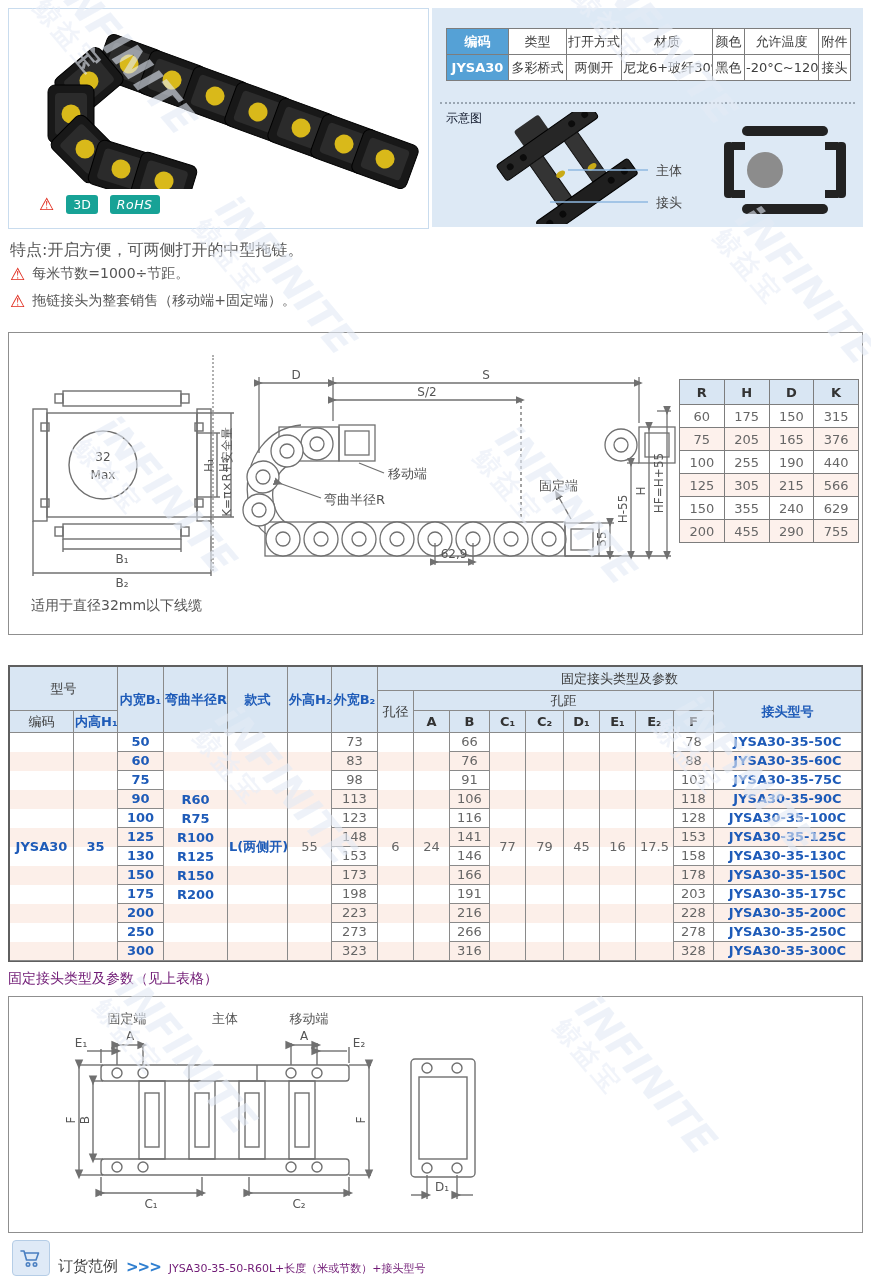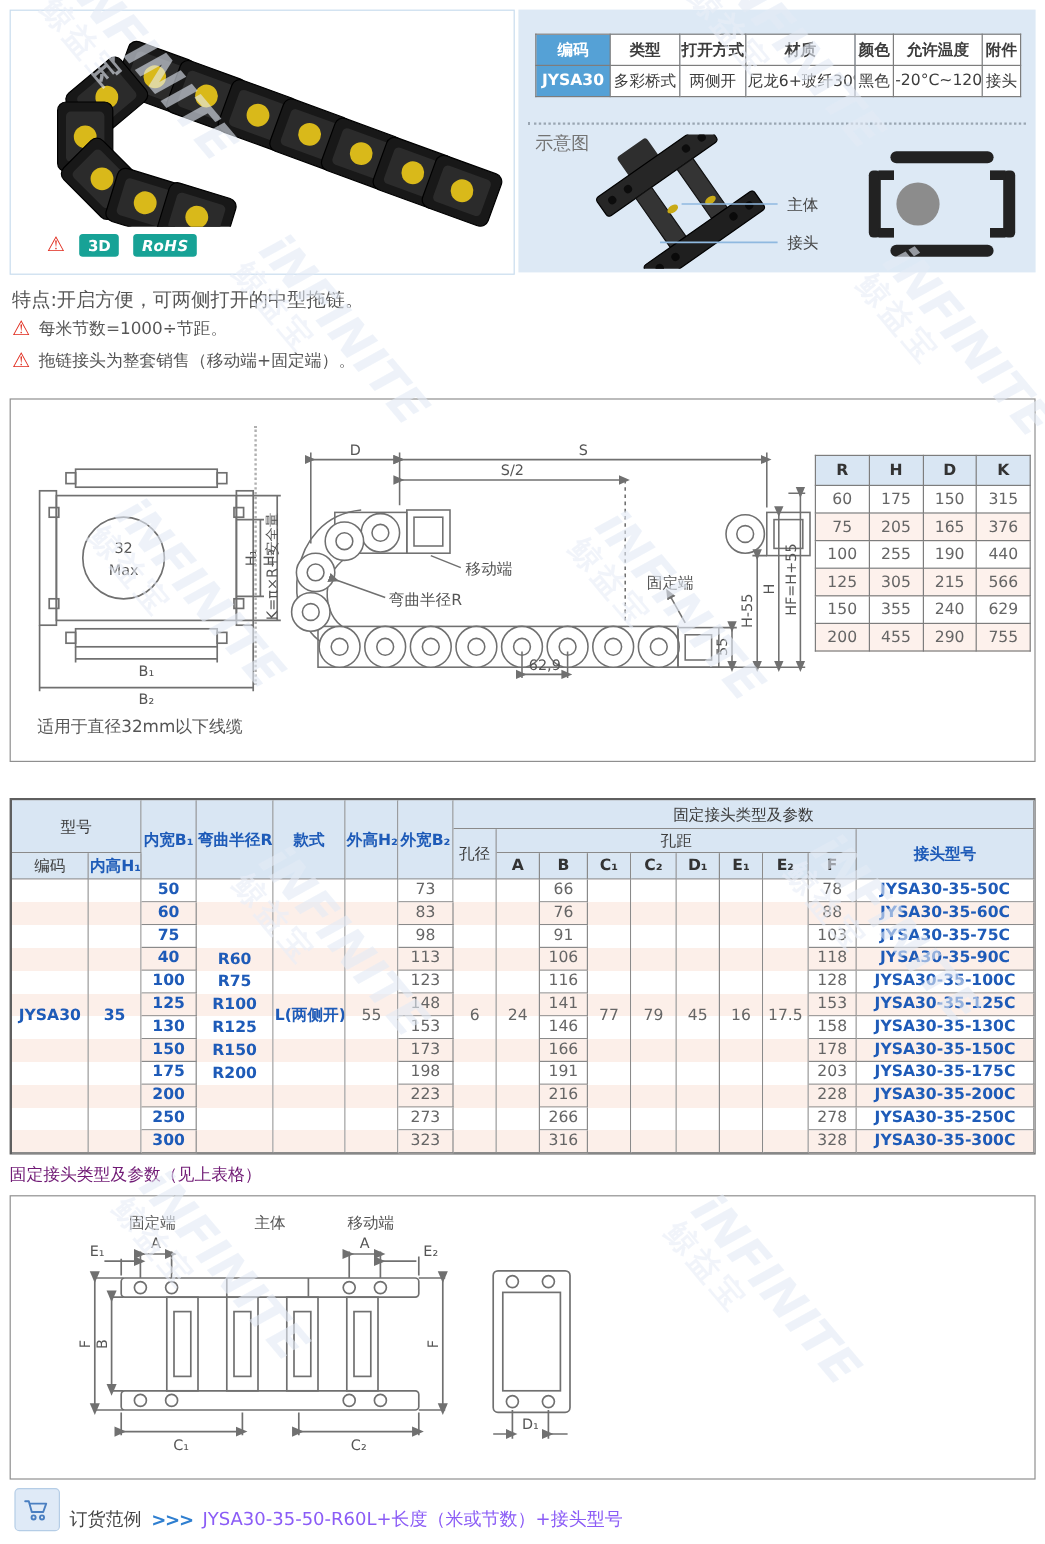--- a/index.html
+++ b/index.html
@@ -9,32 +9,32 @@
   .wm-layer{position:absolute;inset:0;z-index:3;pointer-events:none;overflow:hidden}
   .wm{position:absolute;transform:rotate(50deg);color:#e4ebf6;font-weight:bold;font-style:italic;
       font-size:40px;opacity:.6;white-space:nowrap;line-height:1}
   .wm .cn{display:block;font-style:normal;font-size:26px;color:#e9eef8;letter-spacing:4px}
   .content{position:relative;z-index:1}
 
   
   .photo-box{left:8px;top:8px;width:419px;height:219px;border:1px solid #c9dcee;background:#fff}
   .badges{left:30px;top:186px;display:flex;align-items:center;gap:12px}
   .warn-ico{color:#e02a1c;font-size:17px;line-height:1}
-  .badge{background:#17a296;color:#fff;font-size:12.5px;font-weight:bold;padding:2px 7px;border-radius:3px}
+  .badge{background:#17a296;color:#fff;font-size:12.5px;font-weight:normal;padding:2px 7px;border-radius:3px}
   .badge.rohs{font-style:italic;letter-spacing:.5px}
 
   
   .panel{left:432px;top:8px;width:431px;height:219px;background:#dde9f5}
   table.spec{border-collapse:collapse;table-layout:fixed;width:404px;font-size:13px}
   table.spec th,table.spec td{border:1px solid #7d7d7d;background:#fff;text-align:center;height:25px;
       padding:0 1px;color:#3d3d3d;overflow:hidden;white-space:nowrap}
-  table.spec th{font-weight:bold}
+  table.spec th{font-weight:normal}
   table.spec .spec-blue{background:#55a1d6;color:#fff;font-weight:bold}
   .dotline{border-top:2px dotted #9aa6b2;height:0}
-  .sch-label{font-size:15px;color:#737373}
+  .sch-label{font-size:12px;color:#0f172a}
   .lead-label{font-size:13px;color:#444}
 
   
   .feat{font-size:16px;color:#555}
   .note-row{display:flex;align-items:center;gap:7px;font-size:14px;color:#555}
 
   
   .draw-box{border:1px solid #8f8f8f;background:#fff}
   .dim-note{font-size:13.5px;color:#555;line-height:1.9}
   .caption{font-size:14px;color:#555}
@@ -67,21 +67,21 @@
   .radius-cell div{line-height:19px}
 
   .sec-label{font-size:14px;color:#701a75}
 
   
   .order-row{display:flex;align-items:flex-end;gap:8px}
   .cart-box{width:36px;height:34px;background:#dfeaf7;border:1px solid #b5cde6;border-radius:4px;
       display:flex;align-items:center;justify-content:center}
   .order-label{font-size:15px;color:#444}
   .order-arrows{color:#2f7fd0;font-weight:bold;font-size:15px;letter-spacing:-1px}
-  .order-example{color:#8b5cf6;font-size:15px}
+  .order-example{color:#701a75;font-size:11px}
 
   svg text{font-family:"DejaVu Sans","Liberation Sans",sans-serif}
   .dimtxt{fill:#555;font-size:12px}
   .cntxt{fill:#555;font-size:13px}
 </style>
 </head>
 <body>
 
 <div class="content">
 
@@ -459,21 +459,21 @@
           <td class="tblue bold">JYSA30-35-60C</td>
         </tr>
         <tr>
           <td class="tblue bold">75</td>
           <td class="tgray">98</td>
           <td class="tgray">91</td>
           <td class="tgray">103</td>
           <td class="tblue bold">JYSA30-35-75C</td>
         </tr>
         <tr>
-          <td class="tblue bold">40</td>
+          <td class="tblue bold">90</td>
           <td class="tgray">113</td>
           <td class="tgray">106</td>
           <td class="tgray">118</td>
           <td class="tblue bold">JYSA30-35-90C</td>
         </tr>
         <tr>
           <td class="tblue bold">100</td>
           <td class="tgray">123</td>
           <td class="tgray">116</td>
           <td class="tgray">128</td>

